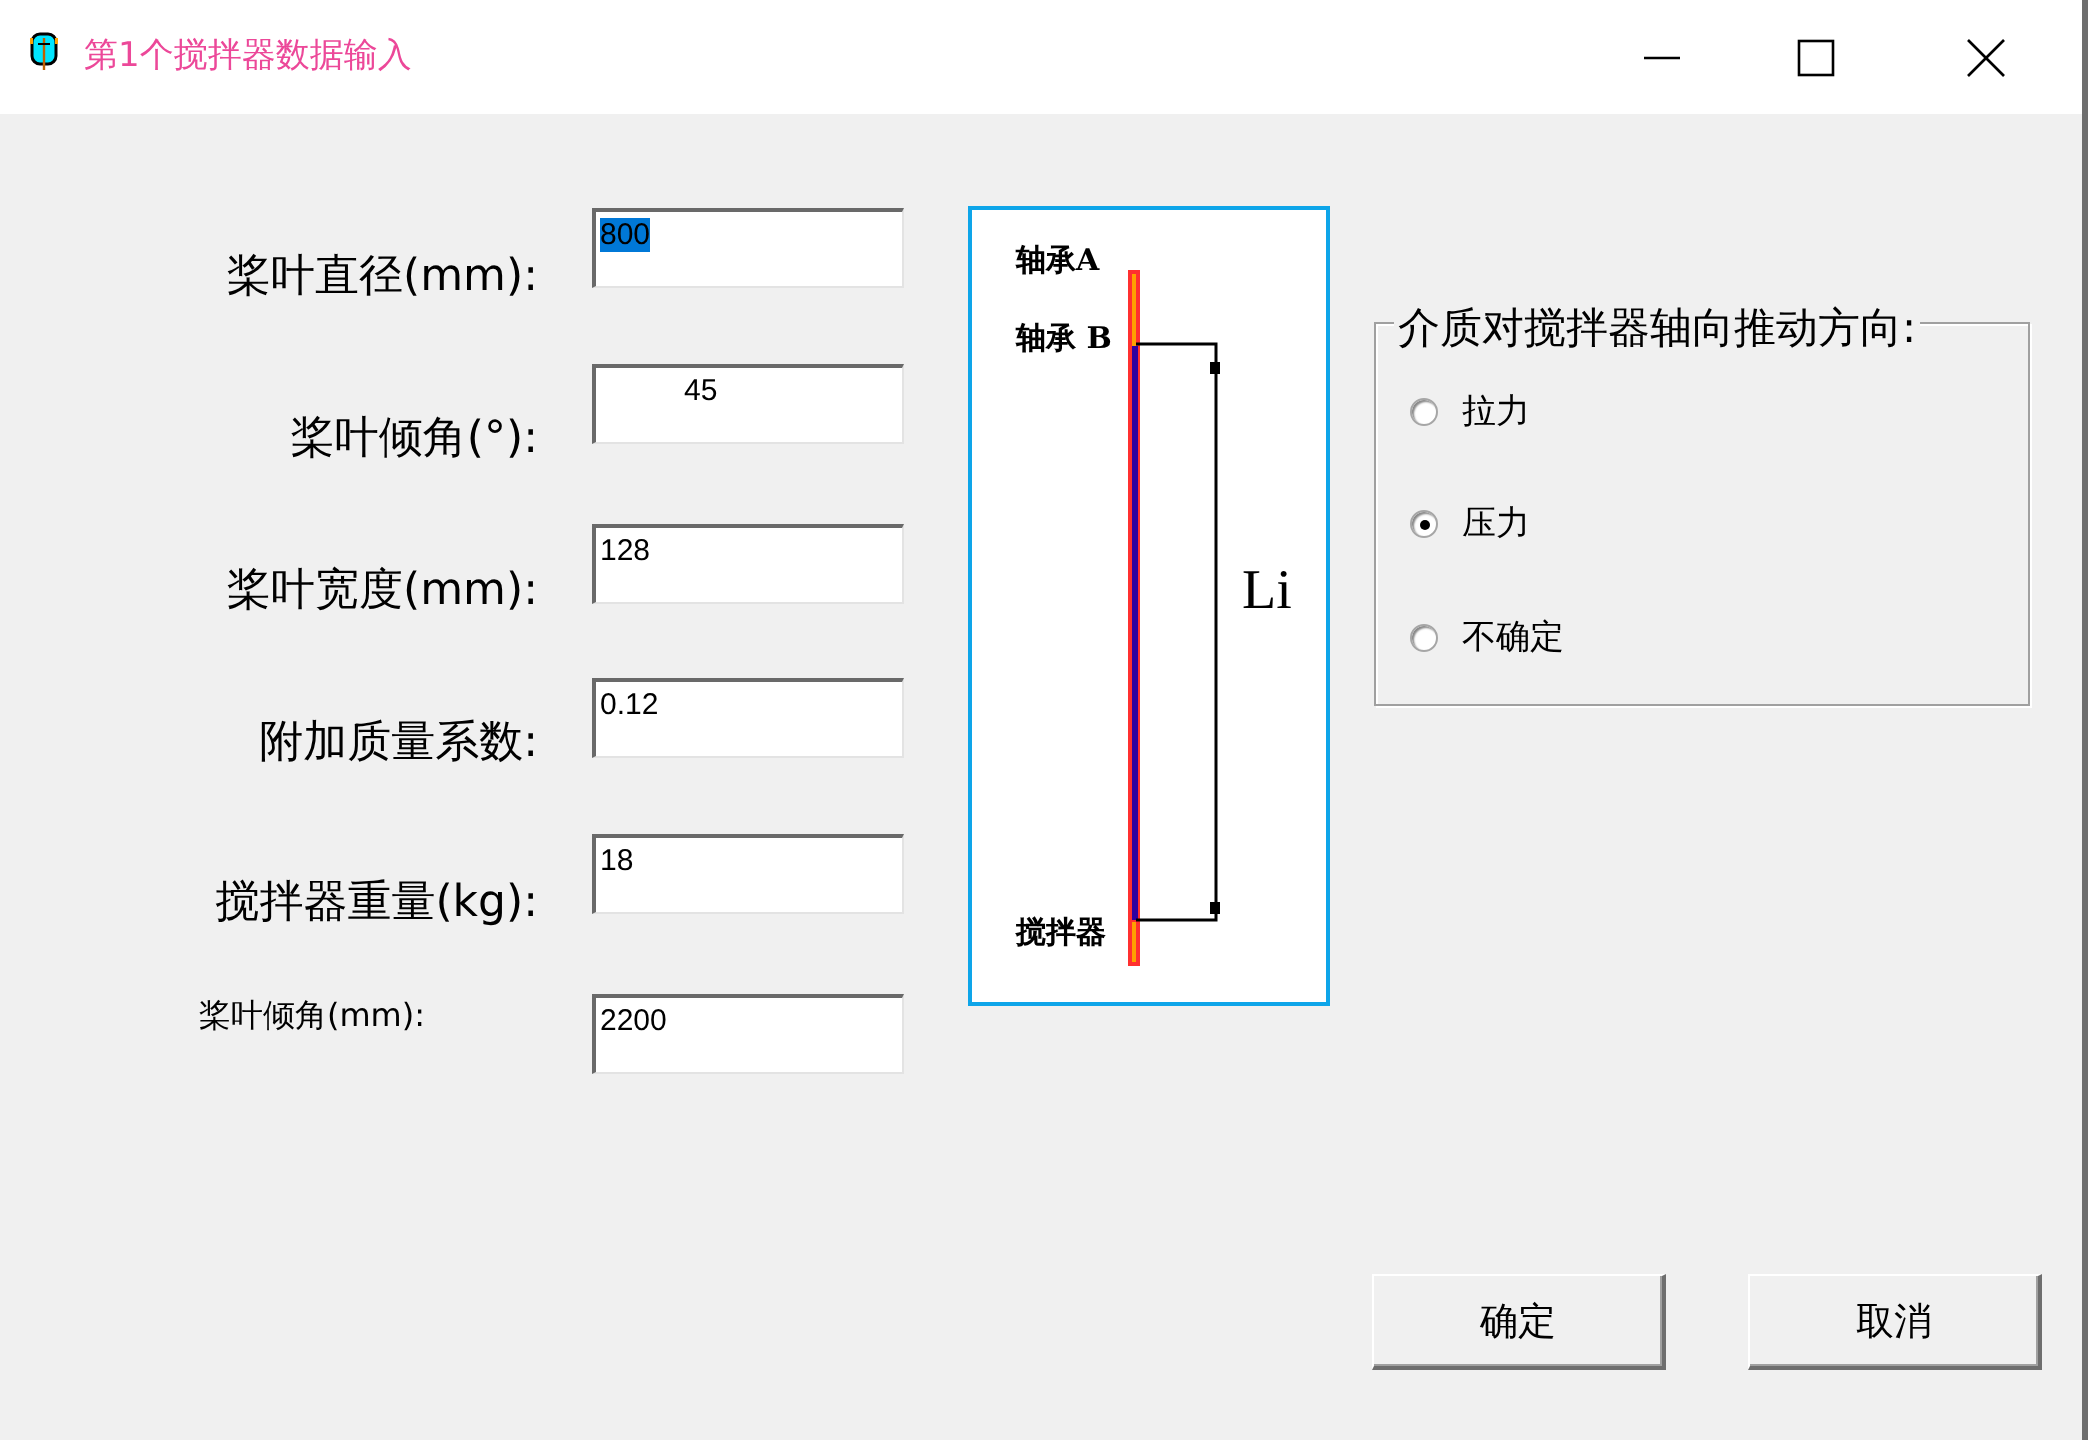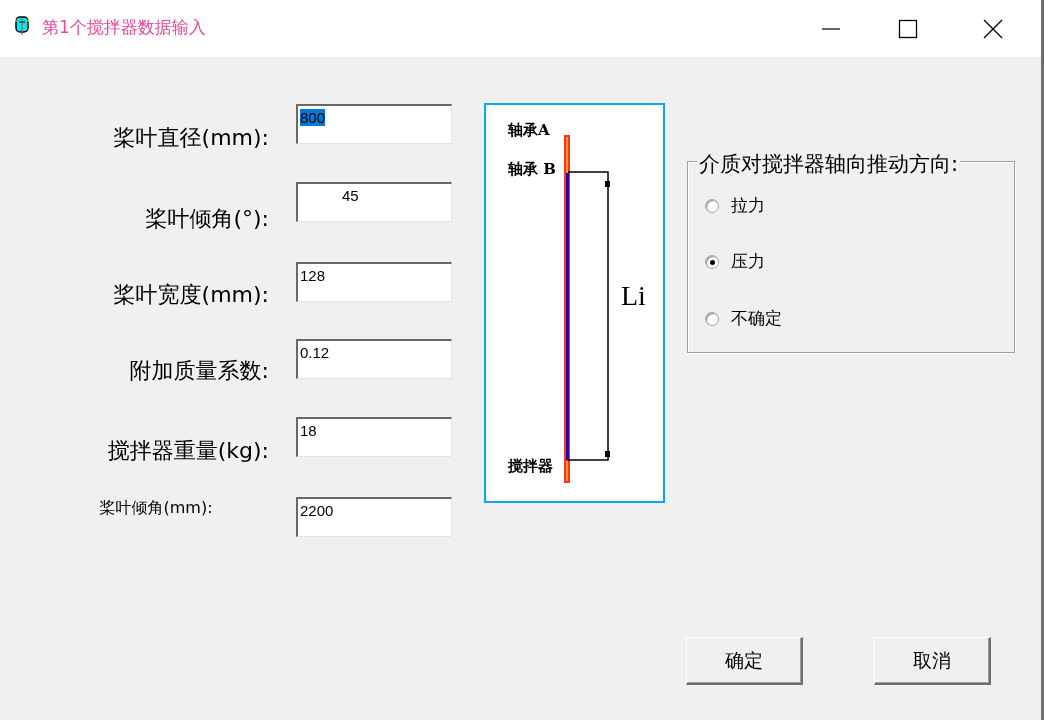--- a/index.html
+++ b/index.html
@@ -31,21 +31,21 @@
   .li-label { position: absolute; font-family: "Liberation Serif", serif; font-size: 28px; }
 
   .groupbox { position: absolute; left: 687px; top: 161px; width: 328px; height: 192px;
               border: 1px solid #a0a0a0; box-shadow: inset 1px 1px 0 #fff, 1px 1px 0 #fff; }
   .group-title { position: absolute; left: 697px; top: 150px; font-size: 21px; background: #f0f0f0; padding: 0 2px; }
   .radio { position: absolute; left: 705px; display: flex; align-items: center; font-size: 17px; }
   .radio-dot { width: 14px; height: 14px; border-radius: 50%; background: #fff; border: 1px solid #a6a6a6;
                box-shadow: inset 1px 1px 1px #888; margin-right: 12px; position: relative; }
   .radio-dot.checked::after { content: ""; position: absolute; left: 4px; top: 4px; width: 5px; height: 5px; border-radius: 50%; background: #000; }
 
-  .button { position: absolute; top: 637px; width: 117px; height: 48px; background: #f0f0f0;
+  .button { position: absolute; top: 637px; width: 147px; height: 48px; background: #f0f0f0;
             border-top: 1px solid #fff; border-left: 1px solid #fff;
             border-right: 2px solid #6e6e6e; border-bottom: 2px solid #6e6e6e;
             box-shadow: inset -1px -1px 0 #a0a0a0;
             display: flex; align-items: center; justify-content: center; font-size: 19px; }
 </style>
 </head>
 <body>
 
 <div class="window">
 

